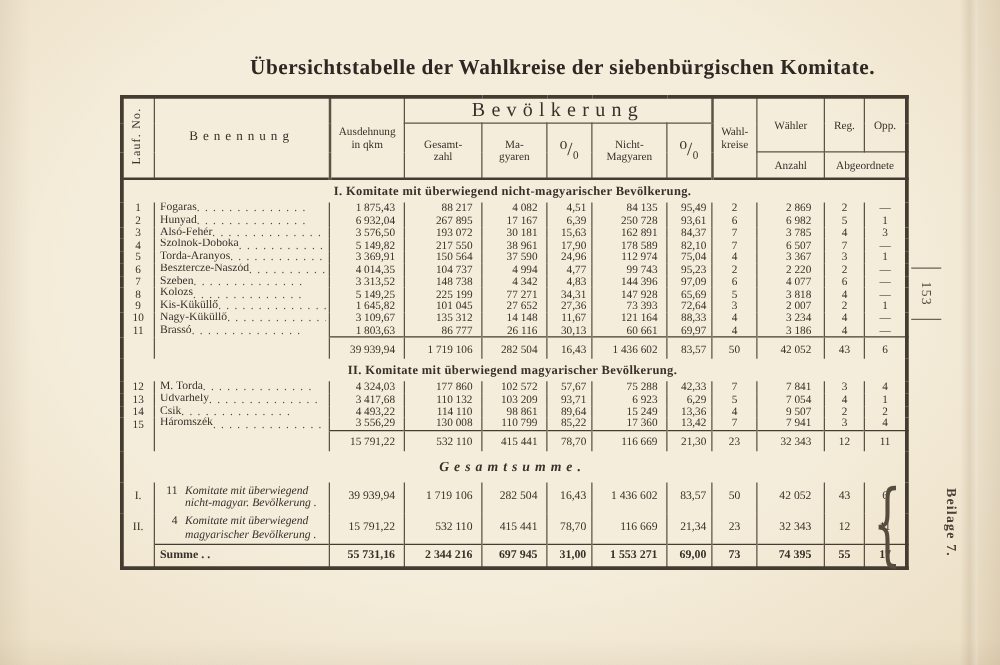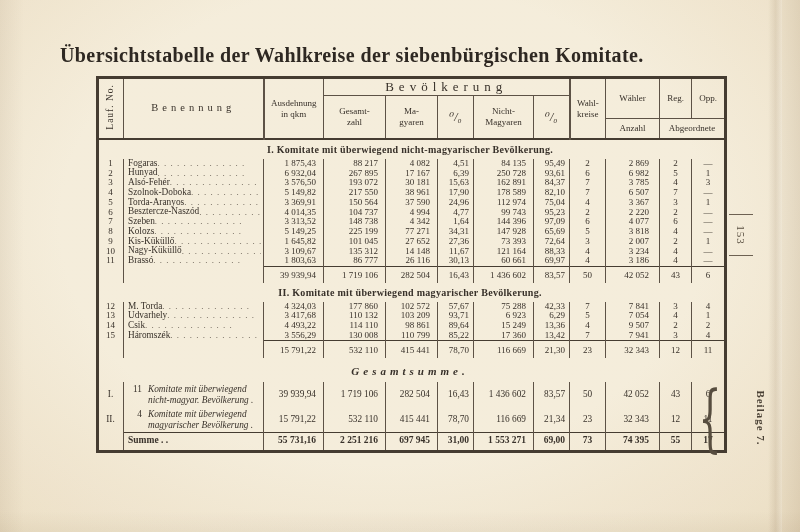--- a/index.html
+++ b/index.html
@@ -10,41 +10,41 @@
       linear-gradient(90deg, rgba(90,60,30,0.07), rgba(0,0,0,0) 3%),
       linear-gradient(270deg, rgba(100,70,40,0.10), rgba(255,255,255,0.05) 4%),
       linear-gradient(0deg, rgba(90,60,30,0.05), rgba(0,0,0,0) 4%),
       radial-gradient(ellipse at 48% 42%, #f4ecd9 55%, #eadcc0 100%);
     font-family:"Liberation Serif","DejaVu Serif",serif;
     color:#38312a;
   }
   .crease{position:absolute;right:18px;top:0;width:14px;height:100%;
     background:linear-gradient(90deg, rgba(0,0,0,0) 0%, rgba(110,80,50,0.10) 55%, rgba(255,255,255,0.18) 100%);}
   .page-title{
-    position:absolute;left:60px;top:44px;width:640px;text-align:left;
-    font-size:20px;font-weight:bold;letter-spacing:0.4px;color:#2e2822;
+    position:absolute;left:60px;top:44px;width:640px;text-align:right;
+    font-size:17px;font-weight:bold;letter-spacing:0.4px;color:#2e2822;
   }
   table.main{
     position:absolute;left:96px;top:76px;width:628px;
     border-collapse:collapse;table-layout:fixed;
     border:3px solid #453c31;
     font-size:9px;color:#38312a;
   }
   thead{border-bottom:2.2px solid #453c31;}
   th{font-weight:normal;text-align:center;vertical-align:middle;line-height:1.2;
      border:1px solid #5d5246;padding:0 1px;}
   td{border-style:solid;border-color:#5d5246;border-width:0 1px;padding:0 2px;
      vertical-align:middle;line-height:1.05;}
   tr.hr1{height:17px;} tr.hr2{height:23px;} tr.hr3{height:21px;}
   .thick-r{border-right-width:2px !important;}
   .lauf-rot{writing-mode:vertical-rl;transform:rotate(180deg);font-size:9.5px;letter-spacing:1px;display:inline-block;}
   .benn{letter-spacing:4px;font-size:10.5px;}
-  .bev{letter-spacing:5px;font-size:13px;}
+  .bev{letter-spacing:5px;font-size:16px;}
   .h2line{font-size:9px;}
-  .pct-h{font-size:12px;font-style:italic;}
+  .pct-h{font-size:15px;}
   
   tbody td:nth-child(1){text-align:center;padding-right:3px;}
   tbody td:nth-child(2){text-align:left;padding:0 2px 0 4px;}
   tbody td:nth-child(n+3){text-align:right;padding-right:7px;}
   tbody td:nth-child(6),tbody td:nth-child(8){padding-right:4px;}
   tbody td:nth-child(9),tbody td:nth-child(11),tbody td:nth-child(12){text-align:center;padding-right:2px;}
   tbody td:nth-child(10){padding-right:10px;}
   tr.data-row{height:9.3px;}
   tr.data-row td{font-size:9px;}
   .nm-wrap{display:flex;align-items:center;overflow:hidden;}
@@ -252,21 +252,21 @@
           <td>7</td>
           <td class="name-cell">
             <div class="nm-wrap">
               <span class="nm">Szeben</span>
               <span class="leader"></span>
             </div>
           </td>
           <td>3 313,52</td>
           <td>148 738</td>
           <td>4 342</td>
-          <td>1,64</td>
+          <td>4,83</td>
           <td>144 396</td>
           <td>97,09</td>
           <td>6</td>
           <td>4 077</td>
           <td>6</td>
           <td>—</td>
         </tr>
         <tr class="data-row">
           <td>8</td>
           <td class="name-cell">
@@ -478,21 +478,21 @@
           <td>21,34</td>
           <td>23</td>
           <td>32 343</td>
           <td>12</td>
           <td>11</td>
         </tr>
         <tr class="summe-row">
           <td></td>
           <td class="summe-label">Summe . .</td>
           <td class="scell">55 731,16</td>
-          <td class="scell">2 251 216</td>
+          <td class="scell">2 344 216</td>
           <td class="scell">697 945</td>
           <td class="scell">31,00</td>
           <td class="scell">1 553 271</td>
           <td class="scell">69,00</td>
           <td class="scell">73</td>
           <td class="scell">74 395</td>
           <td class="scell">55</td>
           <td class="scell">17</td>
         </tr>
       </tbody>

